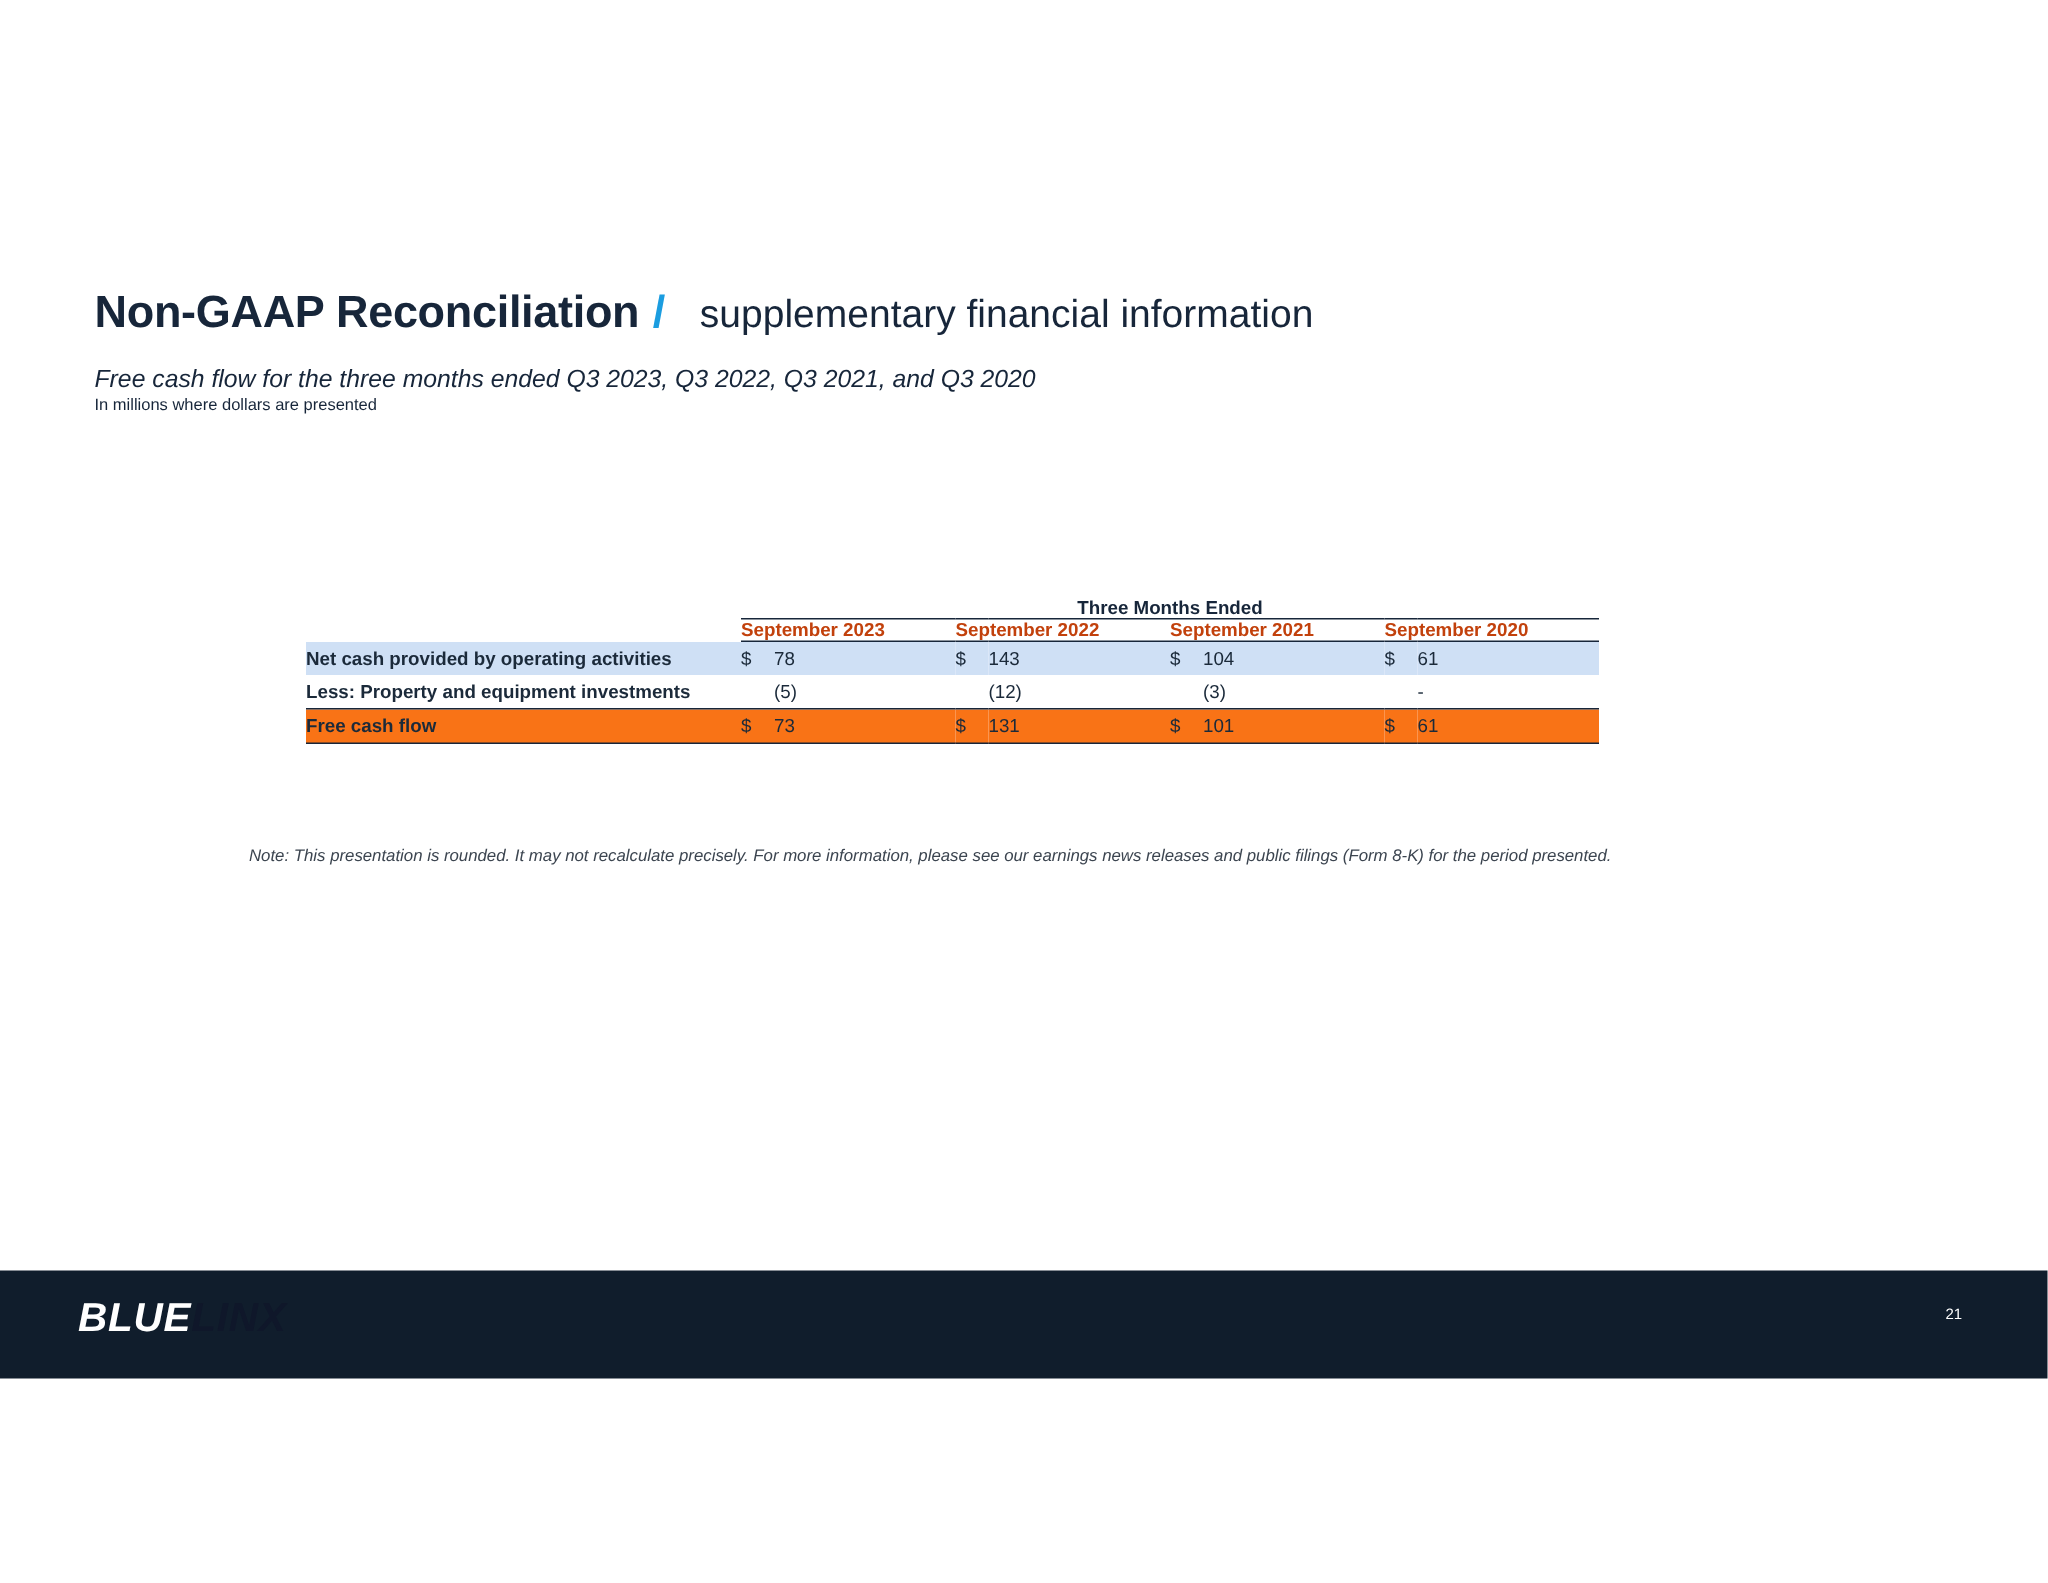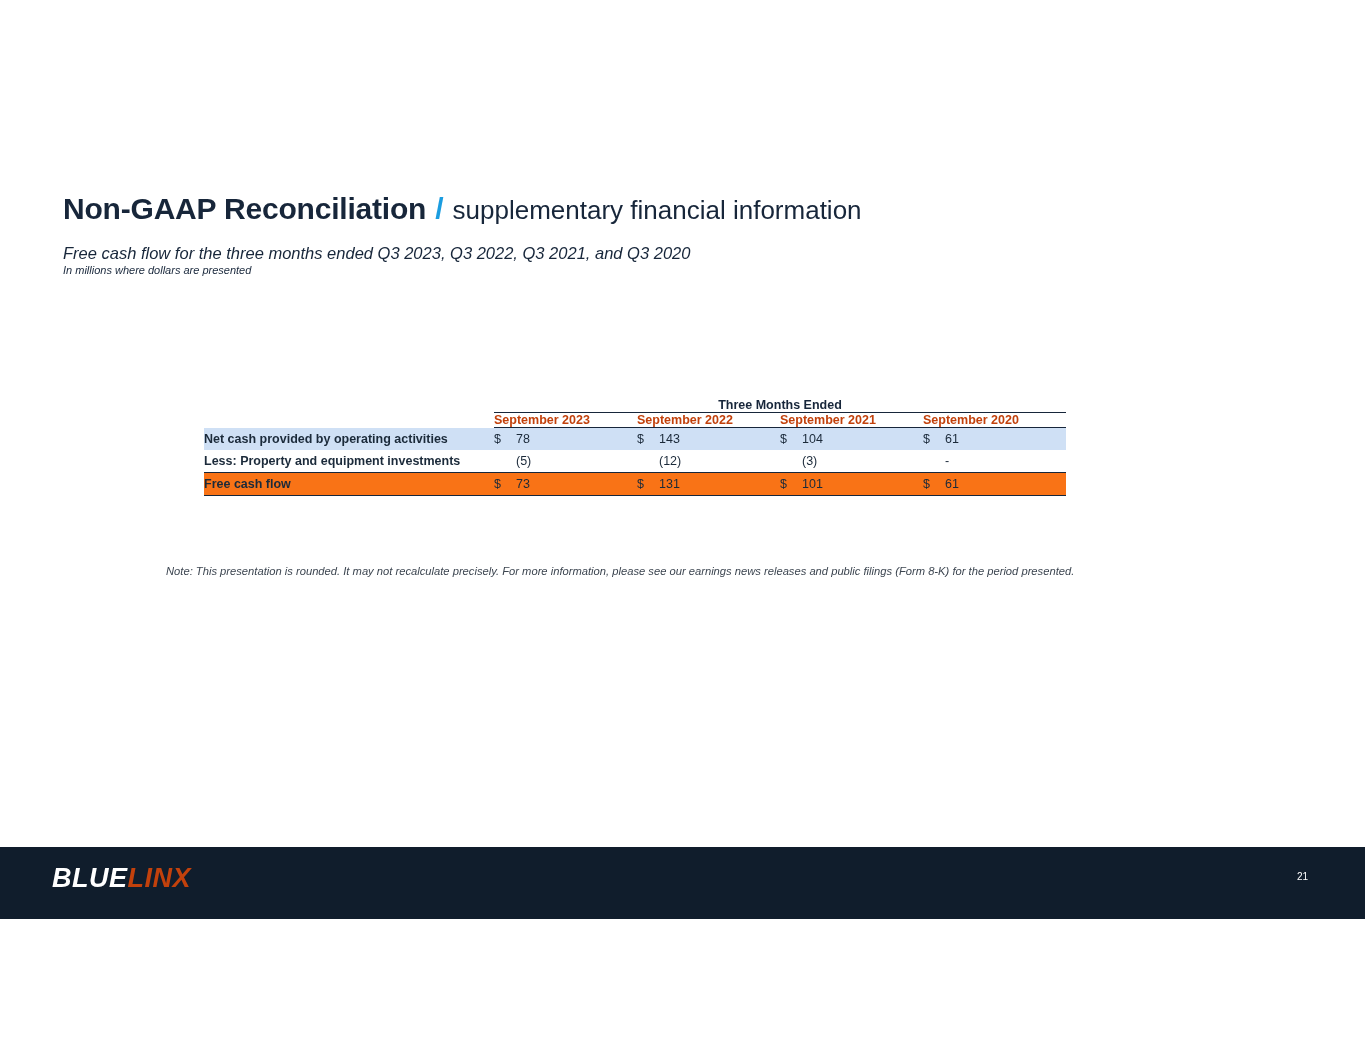--- a/index.html
+++ b/index.html
@@ -40,37 +40,37 @@
   .title-slash {
     font-size: 30px;
     font-weight: bold;
     color: #1b9de0;
     margin: 0 9px 0 9px;
   }
   .title-sub {
     font-size: 26px;
     font-weight: normal;
     color: #17263a;
+    margin-left: 14px;
   }
   .subtitle {
     position: absolute;
     left: 63px;
     top: 232px;
     font-size: 16.5px;
     font-style: italic;
     color: #17263a;
     white-space: nowrap;
     margin-top: 12px;
   }
   .units-note {
     position: absolute;
     left: 63px;
     top: 264px;
     font-size: 11px;
-    font-style: italic;
     color: #17263a;
     white-space: nowrap;
   }
 
   
   .table-wrap {
     position: absolute;
     left: 204px;
     top: 398px;
     width: 862px;
@@ -163,21 +163,21 @@
   .logo {
     position: absolute;
     left: 52px;
     top: 863px;
     font-size: 27px;
     font-weight: bold;
     font-style: italic;
     letter-spacing: 0.5px;
   }
   .logo .blue { color: #ffffff; }
-  .logo .linx { color: #c2410c; }
+  .logo .linx { color: #0f172a; }
   .page-num {
     position: absolute;
     left: 1297px;
     top: 871px;
     font-size: 10px;
     color: #ffffff;
   }
 </style>
 </head>
 <body>

